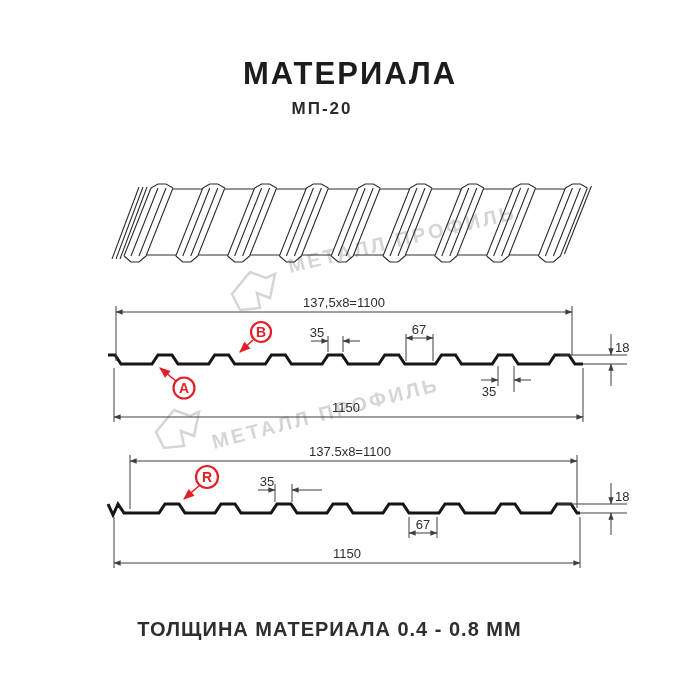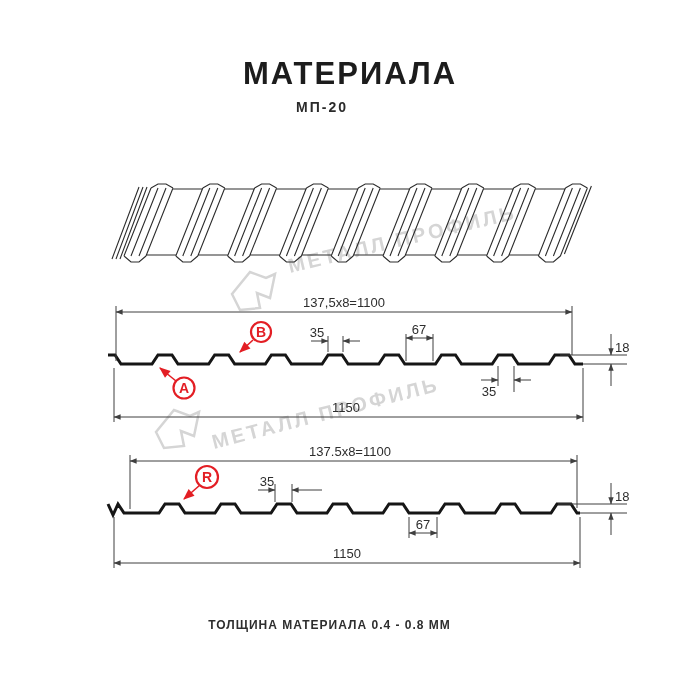--- a/index.html
+++ b/index.html
@@ -1,23 +1,23 @@
 <!DOCTYPE html>
 <html><head>
 <meta charset="utf-8">
 <style>
   html,body{margin:0;padding:0}
   body{width:700px;height:700px;background:#ffffff;position:relative;overflow:hidden;
        font-family:"Liberation Sans",sans-serif}
   .title{position:absolute;top:56px;left:0;width:700px;text-align:center;
          font-size:31px;font-weight:700;letter-spacing:2px;color:#1c1c1c}
   .subtitle{position:absolute;top:99px;left:0;width:644px;text-align:center;
-            font-size:14px;font-weight:600;letter-spacing:2px;color:#2a2a2a}
+            font-size:17px;font-weight:600;letter-spacing:2px;color:#2a2a2a}
   .footer{position:absolute;top:618px;left:0;width:659px;text-align:center;
-          font-size:12px;font-weight:600;letter-spacing:1px;color:#2e2e2e}
+          font-size:20px;font-weight:600;letter-spacing:1px;color:#2e2e2e}
   svg.diagram{position:absolute;top:0;left:0}
   .dim{stroke:#3f3f3f;stroke-width:1;fill:none}
   .dimtext{font-size:13px;fill:#2e2e2e}
   .profile{stroke:#161616;stroke-width:3;fill:none;stroke-linejoin:miter}
   .sheet{stroke:#2c2c2c;stroke-width:1.1;fill:none;stroke-linejoin:miter}
   .wmtext{font-size:20px;font-weight:700;letter-spacing:3px;fill:#d5d5d5}
   .wmlogo{stroke:#d5d5d5;stroke-width:2.5;fill:none;stroke-linejoin:miter}
   .redline{stroke:#e31e24;stroke-width:1.6;fill:none}
   .redcirc{stroke:#e31e24;stroke-width:2.2;fill:#ffffff}
   .redtext{font-size:14px;font-weight:700;fill:#e31e24}

